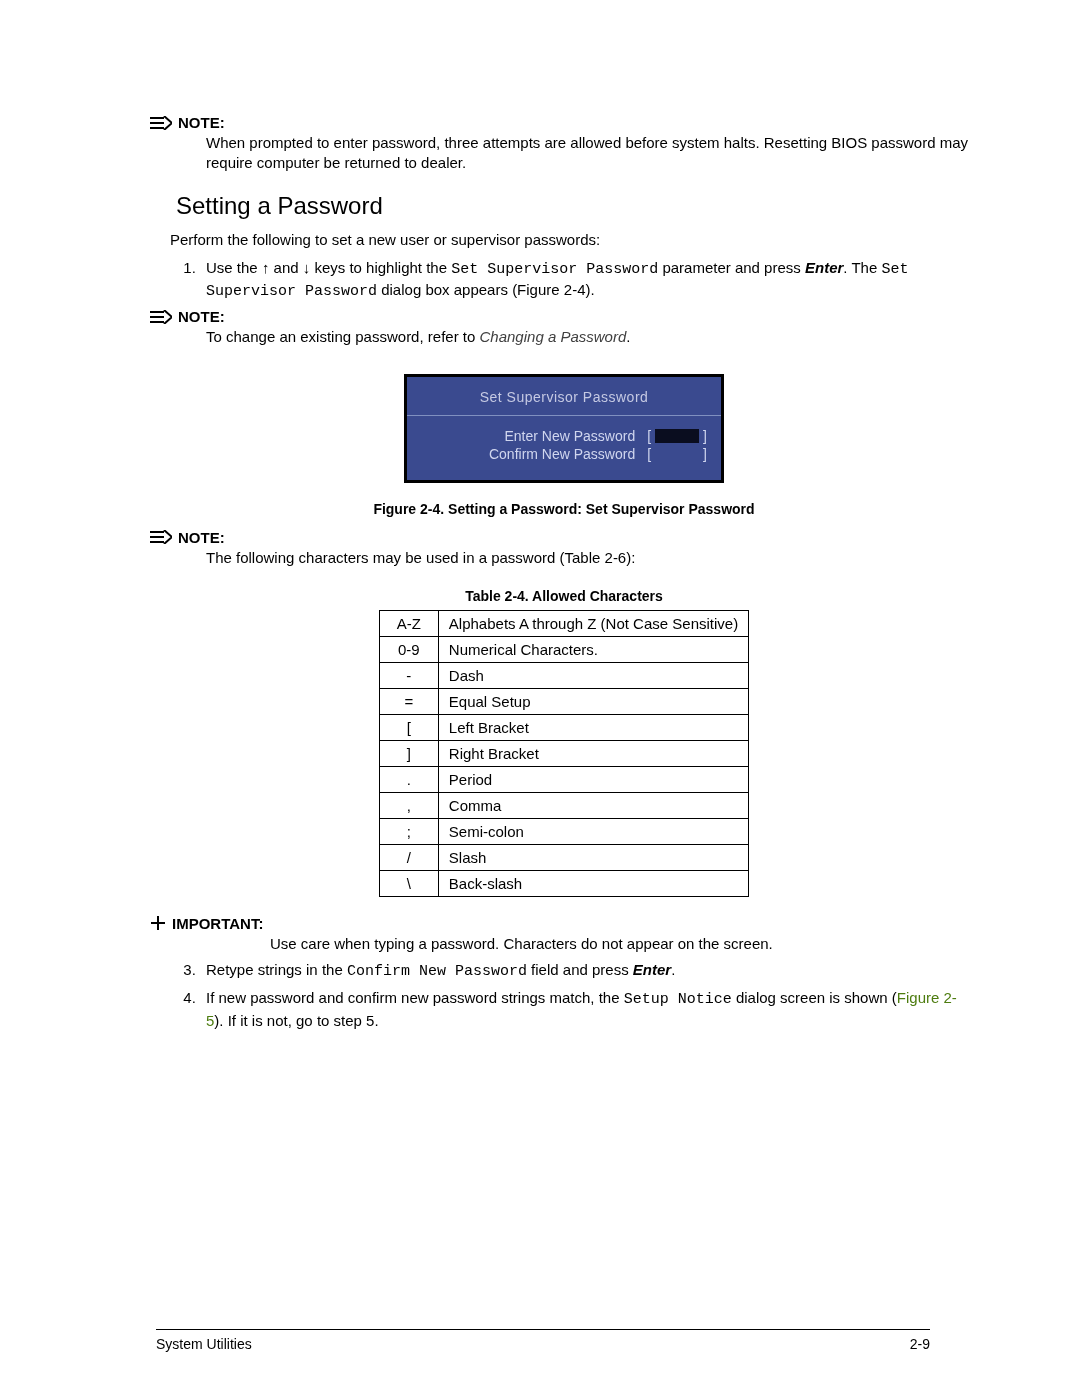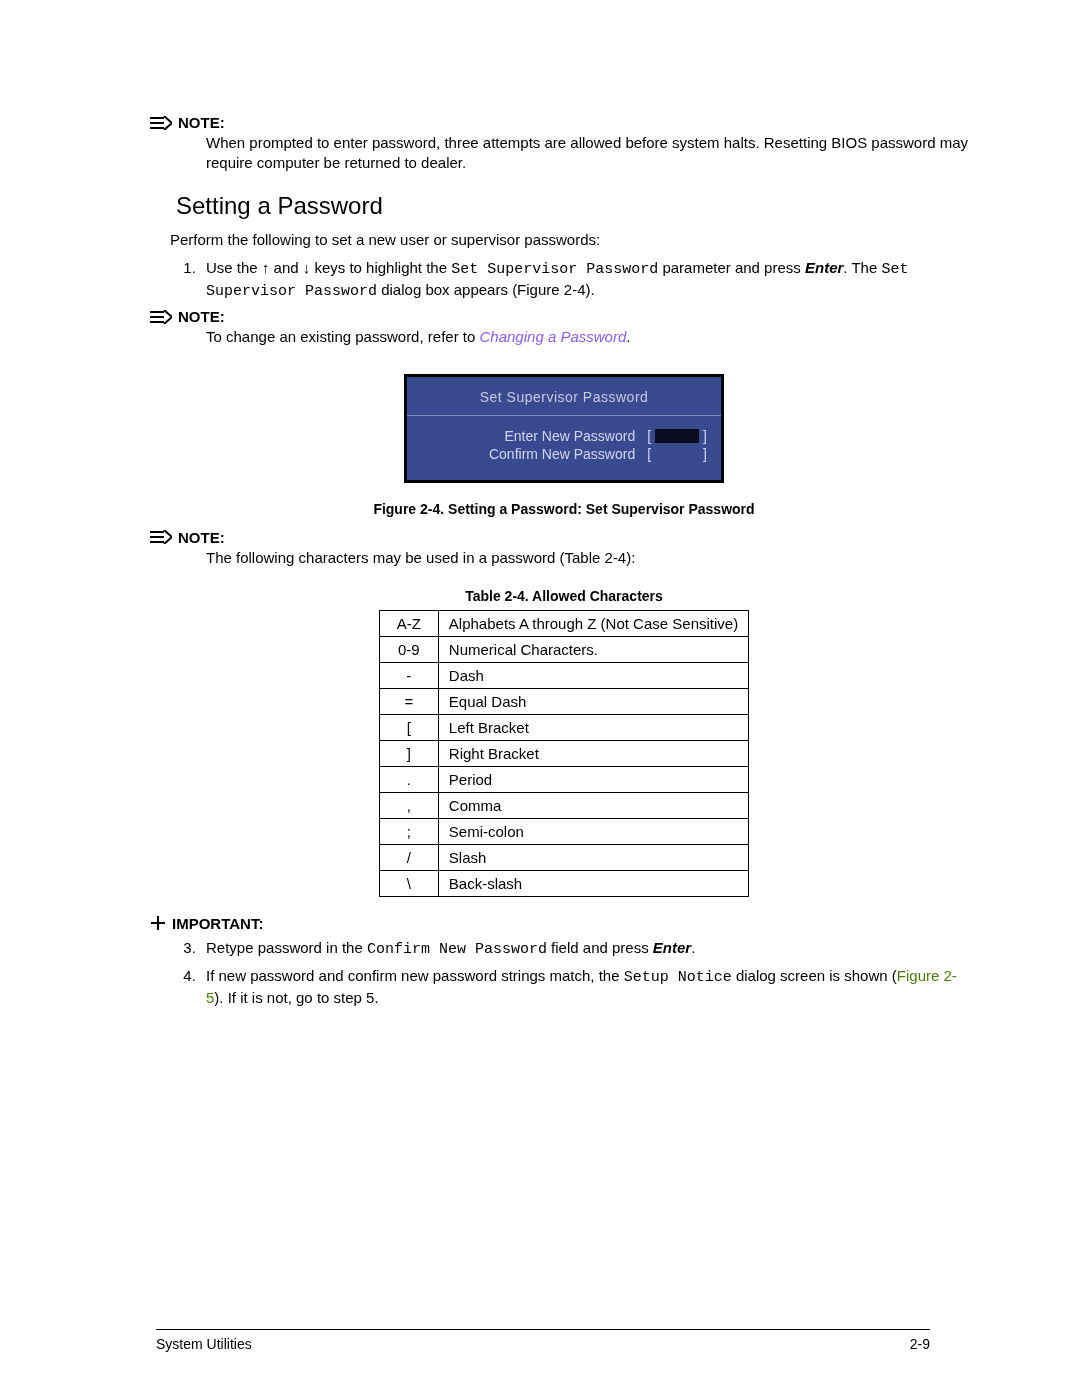--- a/index.html
+++ b/index.html
@@ -63,21 +63,21 @@
     margin-bottom: 6px;
     line-height: 1.35;
     padding-left: 6px;
   }
   .mono {
     font-family: "Courier New", monospace;
     font-size: 15px;
   }
   .bold { font-weight: bold; }
   .italic { font-style: italic; }
-  .link-blue { color: #8b5cf6; font-style: italic; }
+  .link-blue { color: #404040; font-style: italic; }
   .figure-wrap {
     text-align: center;
     margin: 26px 0 12px 0;
   }
   .bios-box {
     display: inline-block;
     border: 3px solid #000;
     padding: 0;
     width: 320px;
     box-sizing: border-box;
@@ -214,41 +214,41 @@
   <div class="note-block">
     <div class="note-header">
       <span class="note-icon">
         <svg width="22" height="14" viewBox="0 0 22 14">
           <path d="M0 2 H14 M0 7 H14 M0 12 H14" stroke="#000" stroke-width="2" fill="none"></path>
           <path d="M14 0 L22 7 L14 14" stroke="#000" stroke-width="2" fill="none"></path>
         </svg>
       </span>
       <span class="note-label">NOTE:</span>
     </div>
-    <div class="note-body">The following characters may be used in a password (Table 2-4):</div>
+    <div class="note-body">The following characters may be used in a password (Table 2-6):</div>
   </div>
 
   <div class="table-caption">Table 2-4.   Allowed Characters</div>
   <table class="char-table">
     <tbody id="char-tbody">
         <tr>
           <td class="sym">A-Z</td>
           <td>Alphabets A through Z (Not Case Sensitive)</td>
         </tr>
         <tr>
           <td class="sym">0-9</td>
           <td>Numerical Characters.</td>
         </tr>
         <tr>
           <td class="sym">-</td>
           <td>Dash</td>
         </tr>
         <tr>
           <td class="sym">=</td>
-          <td>Equal Dash</td>
+          <td>Equal Setup</td>
         </tr>
         <tr>
           <td class="sym">[</td>
           <td>Left Bracket</td>
         </tr>
         <tr>
           <td class="sym">]</td>
           <td>Right Bracket</td>
         </tr>
         <tr>
@@ -276,25 +276,26 @@
 
   <div class="note-block" style="margin-top:18px;">
     <div class="note-header">
       <span class="note-icon">
         <svg width="16" height="16" viewBox="0 0 16 16">
           <path d="M8 1 V15 M1 8 H15" stroke="#000" stroke-width="2"></path>
         </svg>
       </span>
       <span class="note-label">IMPORTANT:</span>
     </div>
+    <div class="important-body">Use care when typing a password. Characters do not appear on the screen.</div>
   </div>
 
   <ol class="num-list" start="3">
     <li>
-      <span>Retype password in the </span><span class="mono">Confirm New Password</span><span> field and press </span><span class="bold italic">Enter</span><span>.</span>
+      <span>Retype strings in the </span><span class="mono">Confirm New Password</span><span> field and press </span><span class="bold italic">Enter</span><span>.</span>
     </li>
     <li>
       <span>If new password and confirm new password strings match, the </span><span class="mono">Setup Notice</span><span> dialog screen is shown (</span><a class="link-blue" style="font-style:normal;color:#4d7c0f;">Figure 2-5</a><span>). If it is not, go to step 5.</span>
     </li>
   </ol>
 
   <div class="footer">
     <span>System Utilities</span>
     <span>2-9</span>
   </div>

